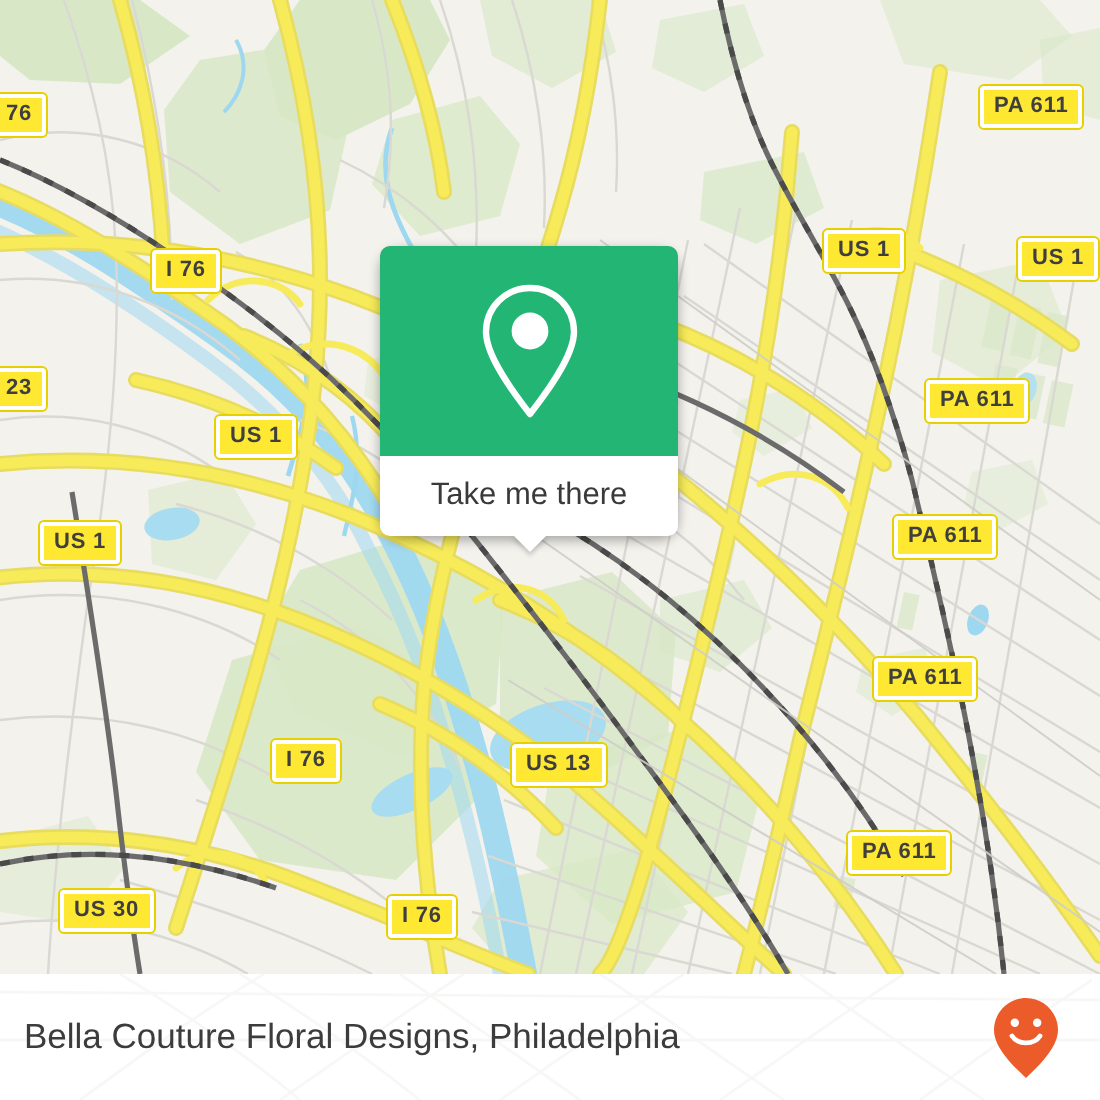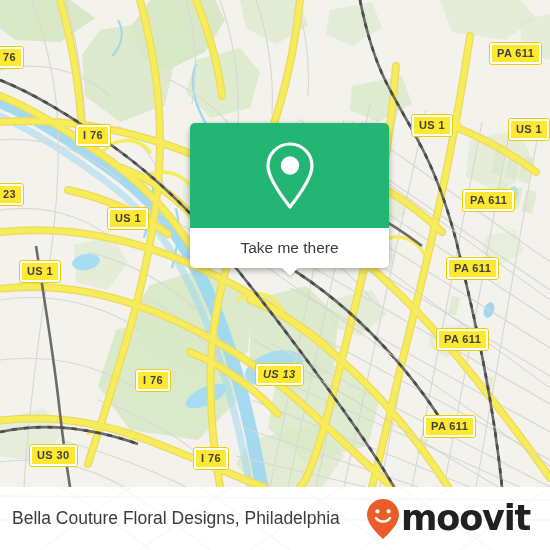--- a/index.html
+++ b/index.html
@@ -40,21 +40,21 @@
     color:#333;
     font-size:12.5px;
     line-height:19px;
     padding:1px 8px 2px 6px;
     white-space:nowrap;
   }
 
   
   #card{
     position:absolute;left:190px;top:123px;
-    width:199px;
+    width:149px;
     border-radius:10px;
     box-shadow:0 2px 6px rgba(0,0,0,.33);
     overflow:visible;
   }
   #card-top{
     height:105px;
     background:#22b573;
     border-radius:5px 5px 0 0;
     display:flex;align-items:center;justify-content:center;
   }
@@ -314,21 +314,21 @@
       </g>
     </svg>
 
     <div id="shields">
         <div class="shield" style="left: -4px; top: 47px;">76</div>
         <div class="shield" style="left: 76px; top: 125px;">I 76</div>
         <div class="shield" style="left: -4px; top: 184px;">23</div>
         <div class="shield" style="left: 108px; top: 208px;">US 1</div>
         <div class="shield" style="left: 20px; top: 261px;">US 1</div>
         <div class="shield" style="left: 136px; top: 370px;">I 76</div>
-        <div class="shield" style="left: 256px; top: 364px; font-style: italic;">US 13</div>
+        <div class="shield" style="left: 256px; top: 372px;">US 13</div>
         <div class="shield" style="left: 30px; top: 445px;">US 30</div>
         <div class="shield" style="left: 194px; top: 448px;">I 76</div>
         <div class="shield" style="left: 490px; top: 43px;">PA 611</div>
         <div class="shield" style="left: 412px; top: 115px;">US 1</div>
         <div class="shield" style="left: 509px; top: 119px;">US 1</div>
         <div class="shield" style="left: 463px; top: 190px;">PA 611</div>
         <div class="shield" style="left: 447px; top: 258px;">PA 611</div>
         <div class="shield" style="left: 437px; top: 329px;">PA 611</div>
         <div class="shield" style="left: 424px; top: 416px;">PA 611</div>
       </div>
@@ -367,18 +367,17 @@
     </svg>
     <div id="footer-inner">
       <div id="place-title">Bella Couture Floral Designs, Philadelphia</div>
       <div id="brand">
         <svg width="34" height="42" viewBox="0 0 34 42">
           <path d="M17 1 C8.2 1 1 8.2 1 17 C1 26.4 12.2 36.4 17 41 C21.8 36.4 33 26.4 33 17 C33 8.2 25.8 1 17 1 Z" fill="#ec5c2b"></path>
           <circle cx="11.4" cy="13.4" r="2.1" fill="#ffffff"></circle>
           <circle cx="22.6" cy="13.4" r="2.1" fill="#ffffff"></circle>
           <path d="M10 20 C13 24.6 21 24.6 24 20" fill="none" stroke="#ffffff" stroke-width="2.4" stroke-linecap="round"></path>
         </svg>
-        <span id="brand-word">moovit</span>
       </div>
     </div>
   </div>
 
 </div>
 
 </body></html>

